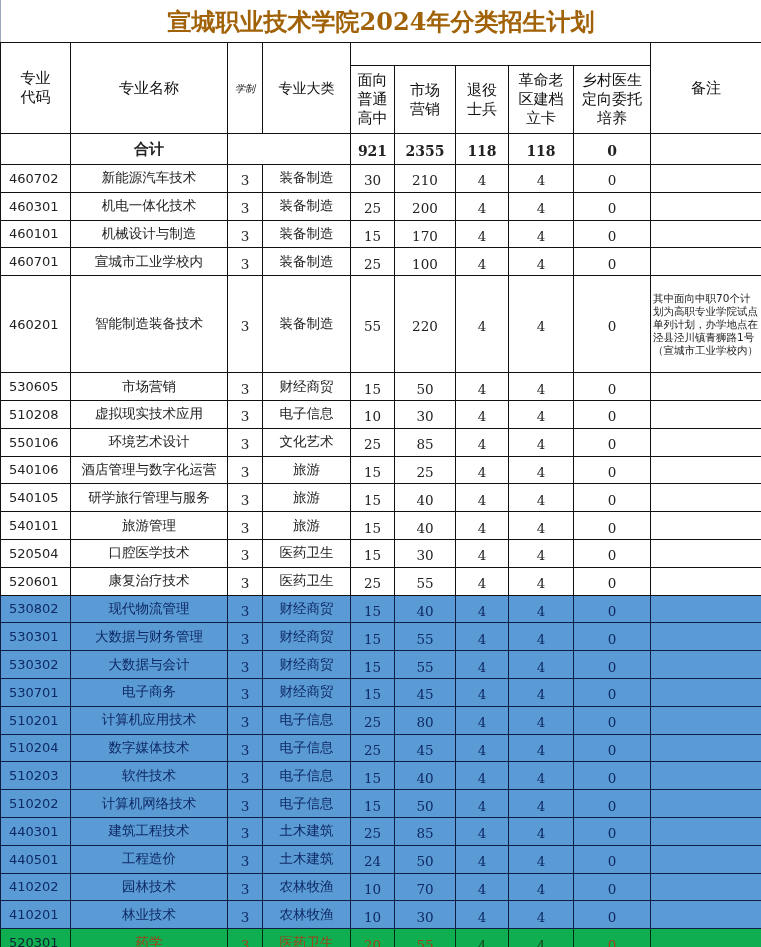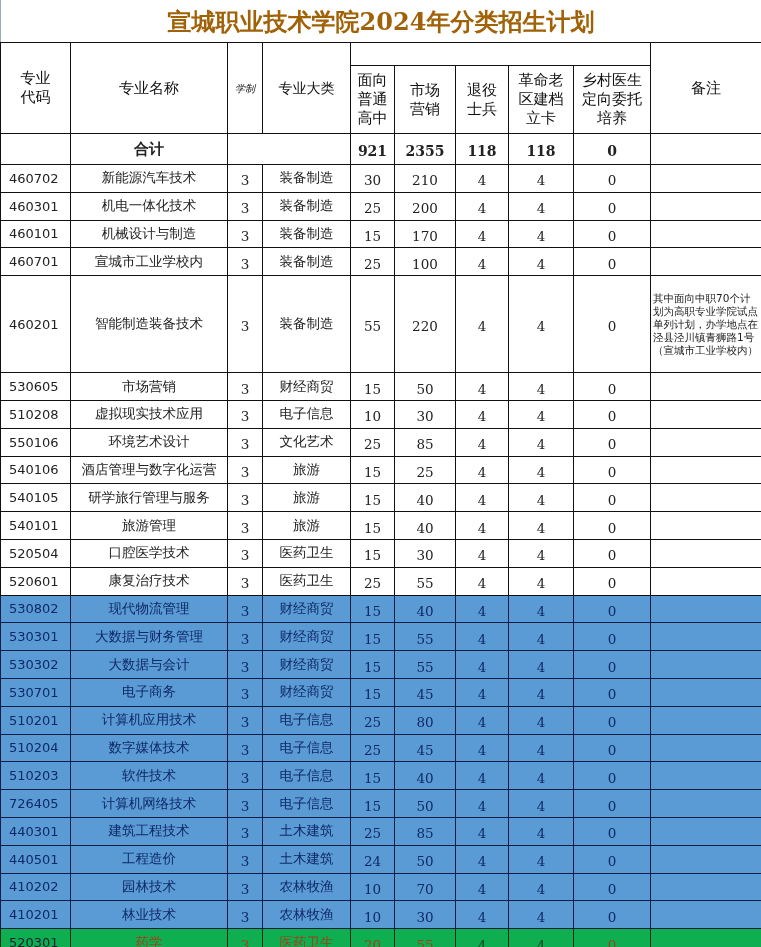--- a/index.html
+++ b/index.html
@@ -305,21 +305,21 @@
           <td class="num">3</td>
           <td class="cat">电子信息</td>
           <td class="num">15</td>
           <td class="num">40</td>
           <td class="num">4</td>
           <td class="num">4</td>
           <td class="num">0</td>
           <td class="remark"></td>
         </tr>
         <tr class="blue">
-          <td class="code">726405</td>
+          <td class="code">510202</td>
           <td class="name">计算机网络技术</td>
           <td class="num">3</td>
           <td class="cat">电子信息</td>
           <td class="num">15</td>
           <td class="num">50</td>
           <td class="num">4</td>
           <td class="num">4</td>
           <td class="num">0</td>
           <td class="remark"></td>
         </tr>

